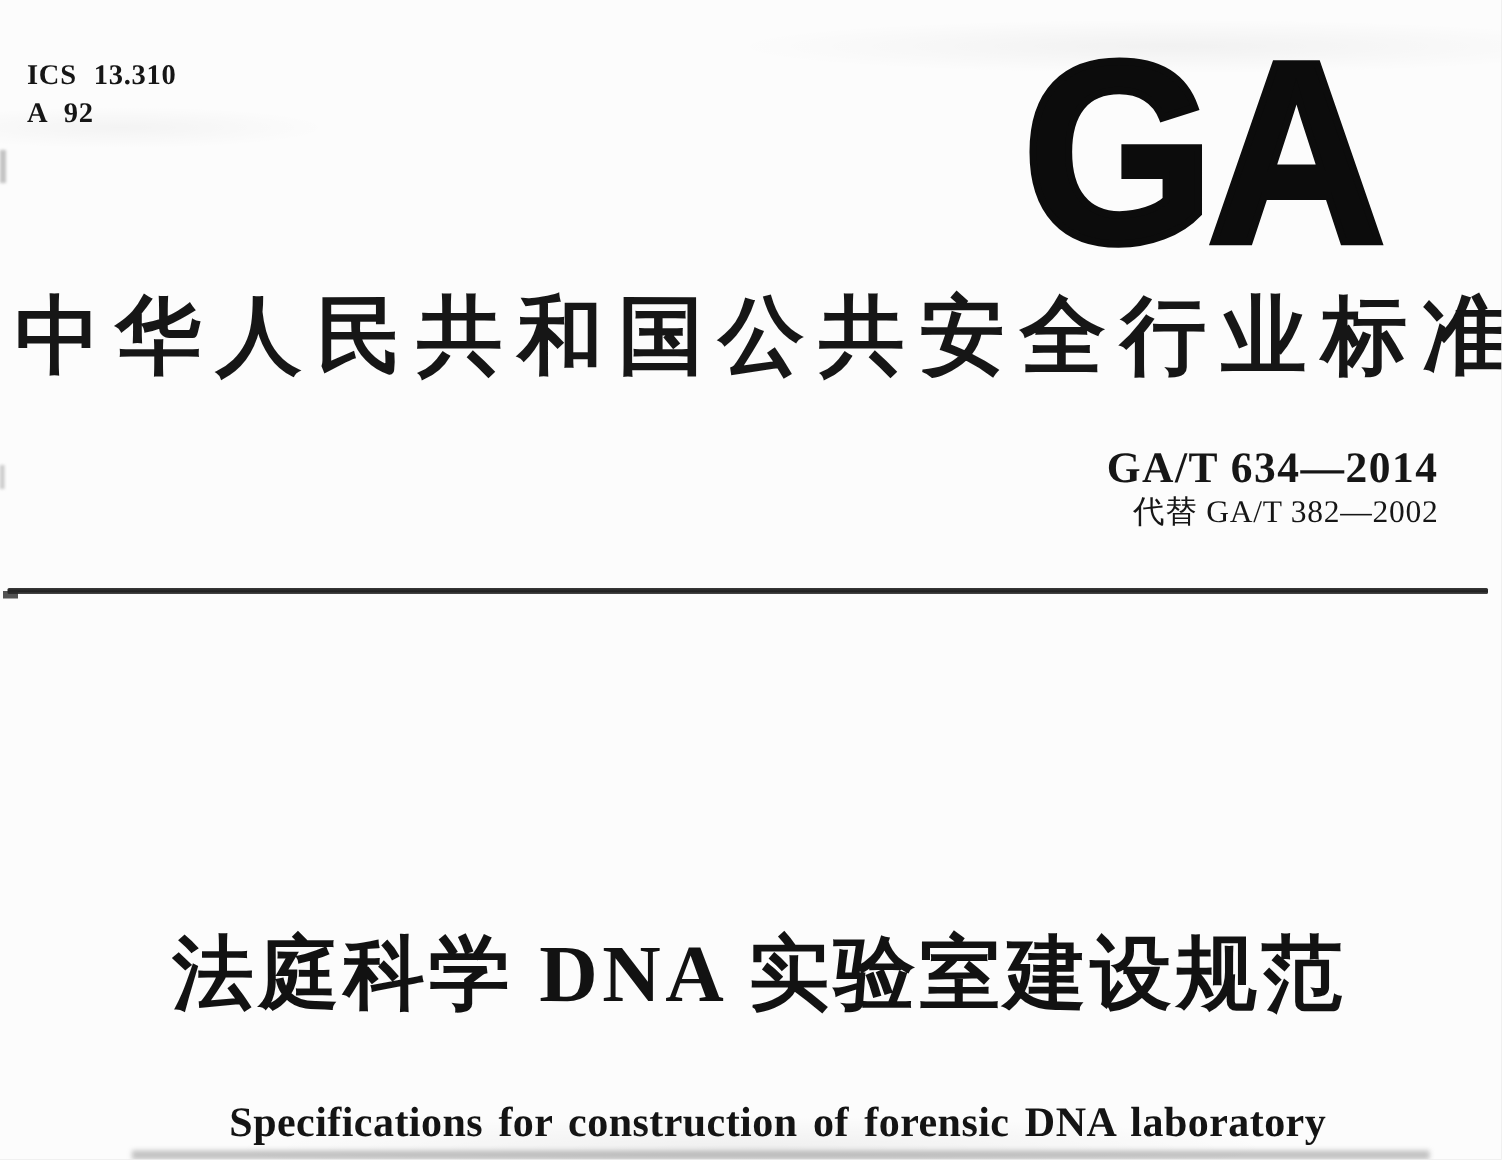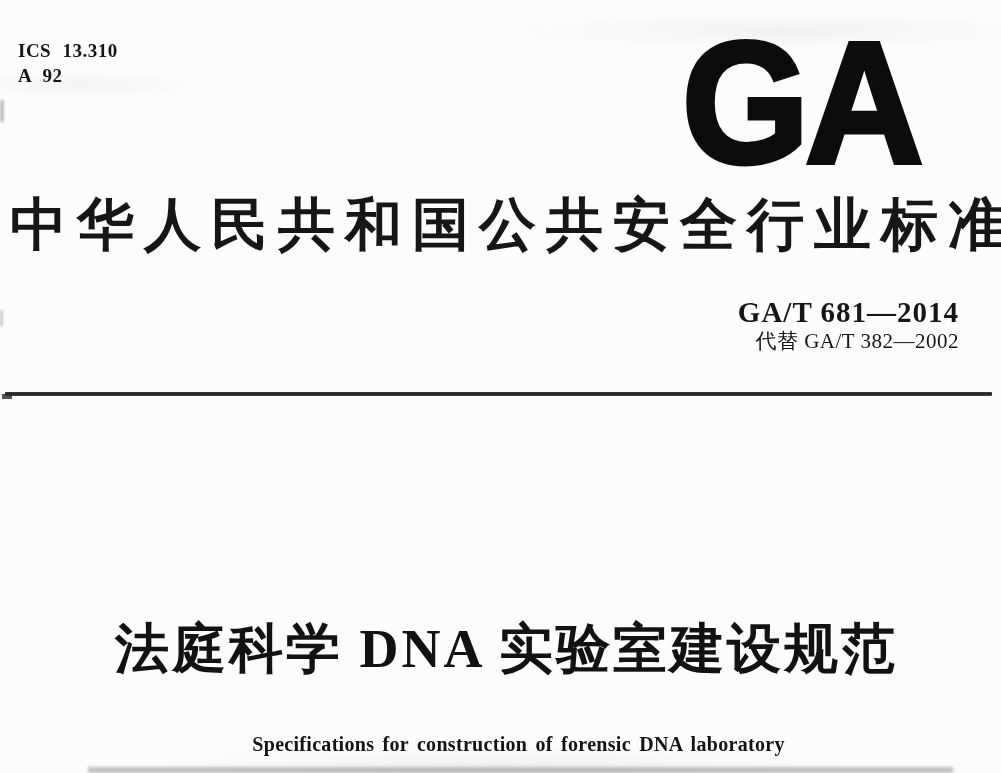--- a/index.html
+++ b/index.html
@@ -126,21 +126,21 @@
   }
 
   .doc-title-en {
     position: absolute;
     left: 0;
     right: 0;
     top: 733px;
     text-align: center;
     font-family: "Liberation Serif", serif;
     font-weight: bold;
-    font-size: 20px;
+    font-size: 28px;
     letter-spacing: 0.3px;
     word-spacing: 3px;
     white-space: nowrap;
     color: #141414;
     padding-left: 36px;
   }
 
   
   .bottom-scan-band {
     position: absolute;
@@ -187,21 +187,21 @@
   <div class="ics-block">
     <div>ICS 13.310</div>
     <div>A 92</div>
   </div>
 
   <div class="ga-logo">GA</div>
 
   <div class="standard-heading">中华人民共和国公共安全行业标准</div>
 
   <div class="std-number-block">
-    <div class="std-number">GA/T 681—2014</div>
+    <div class="std-number">GA/T 634—2014</div>
     <div class="std-replaces">代替 GA/T 382—2002</div>
   </div>
 
   <div class="divider-rule"></div>
   <div class="rule-left-nub"></div>
 
   <div class="doc-title-cn">法庭科学 DNA 实验室建设规范</div>
 
   <div class="doc-title-en">Specifications for construction of forensic DNA laboratory</div>
 

